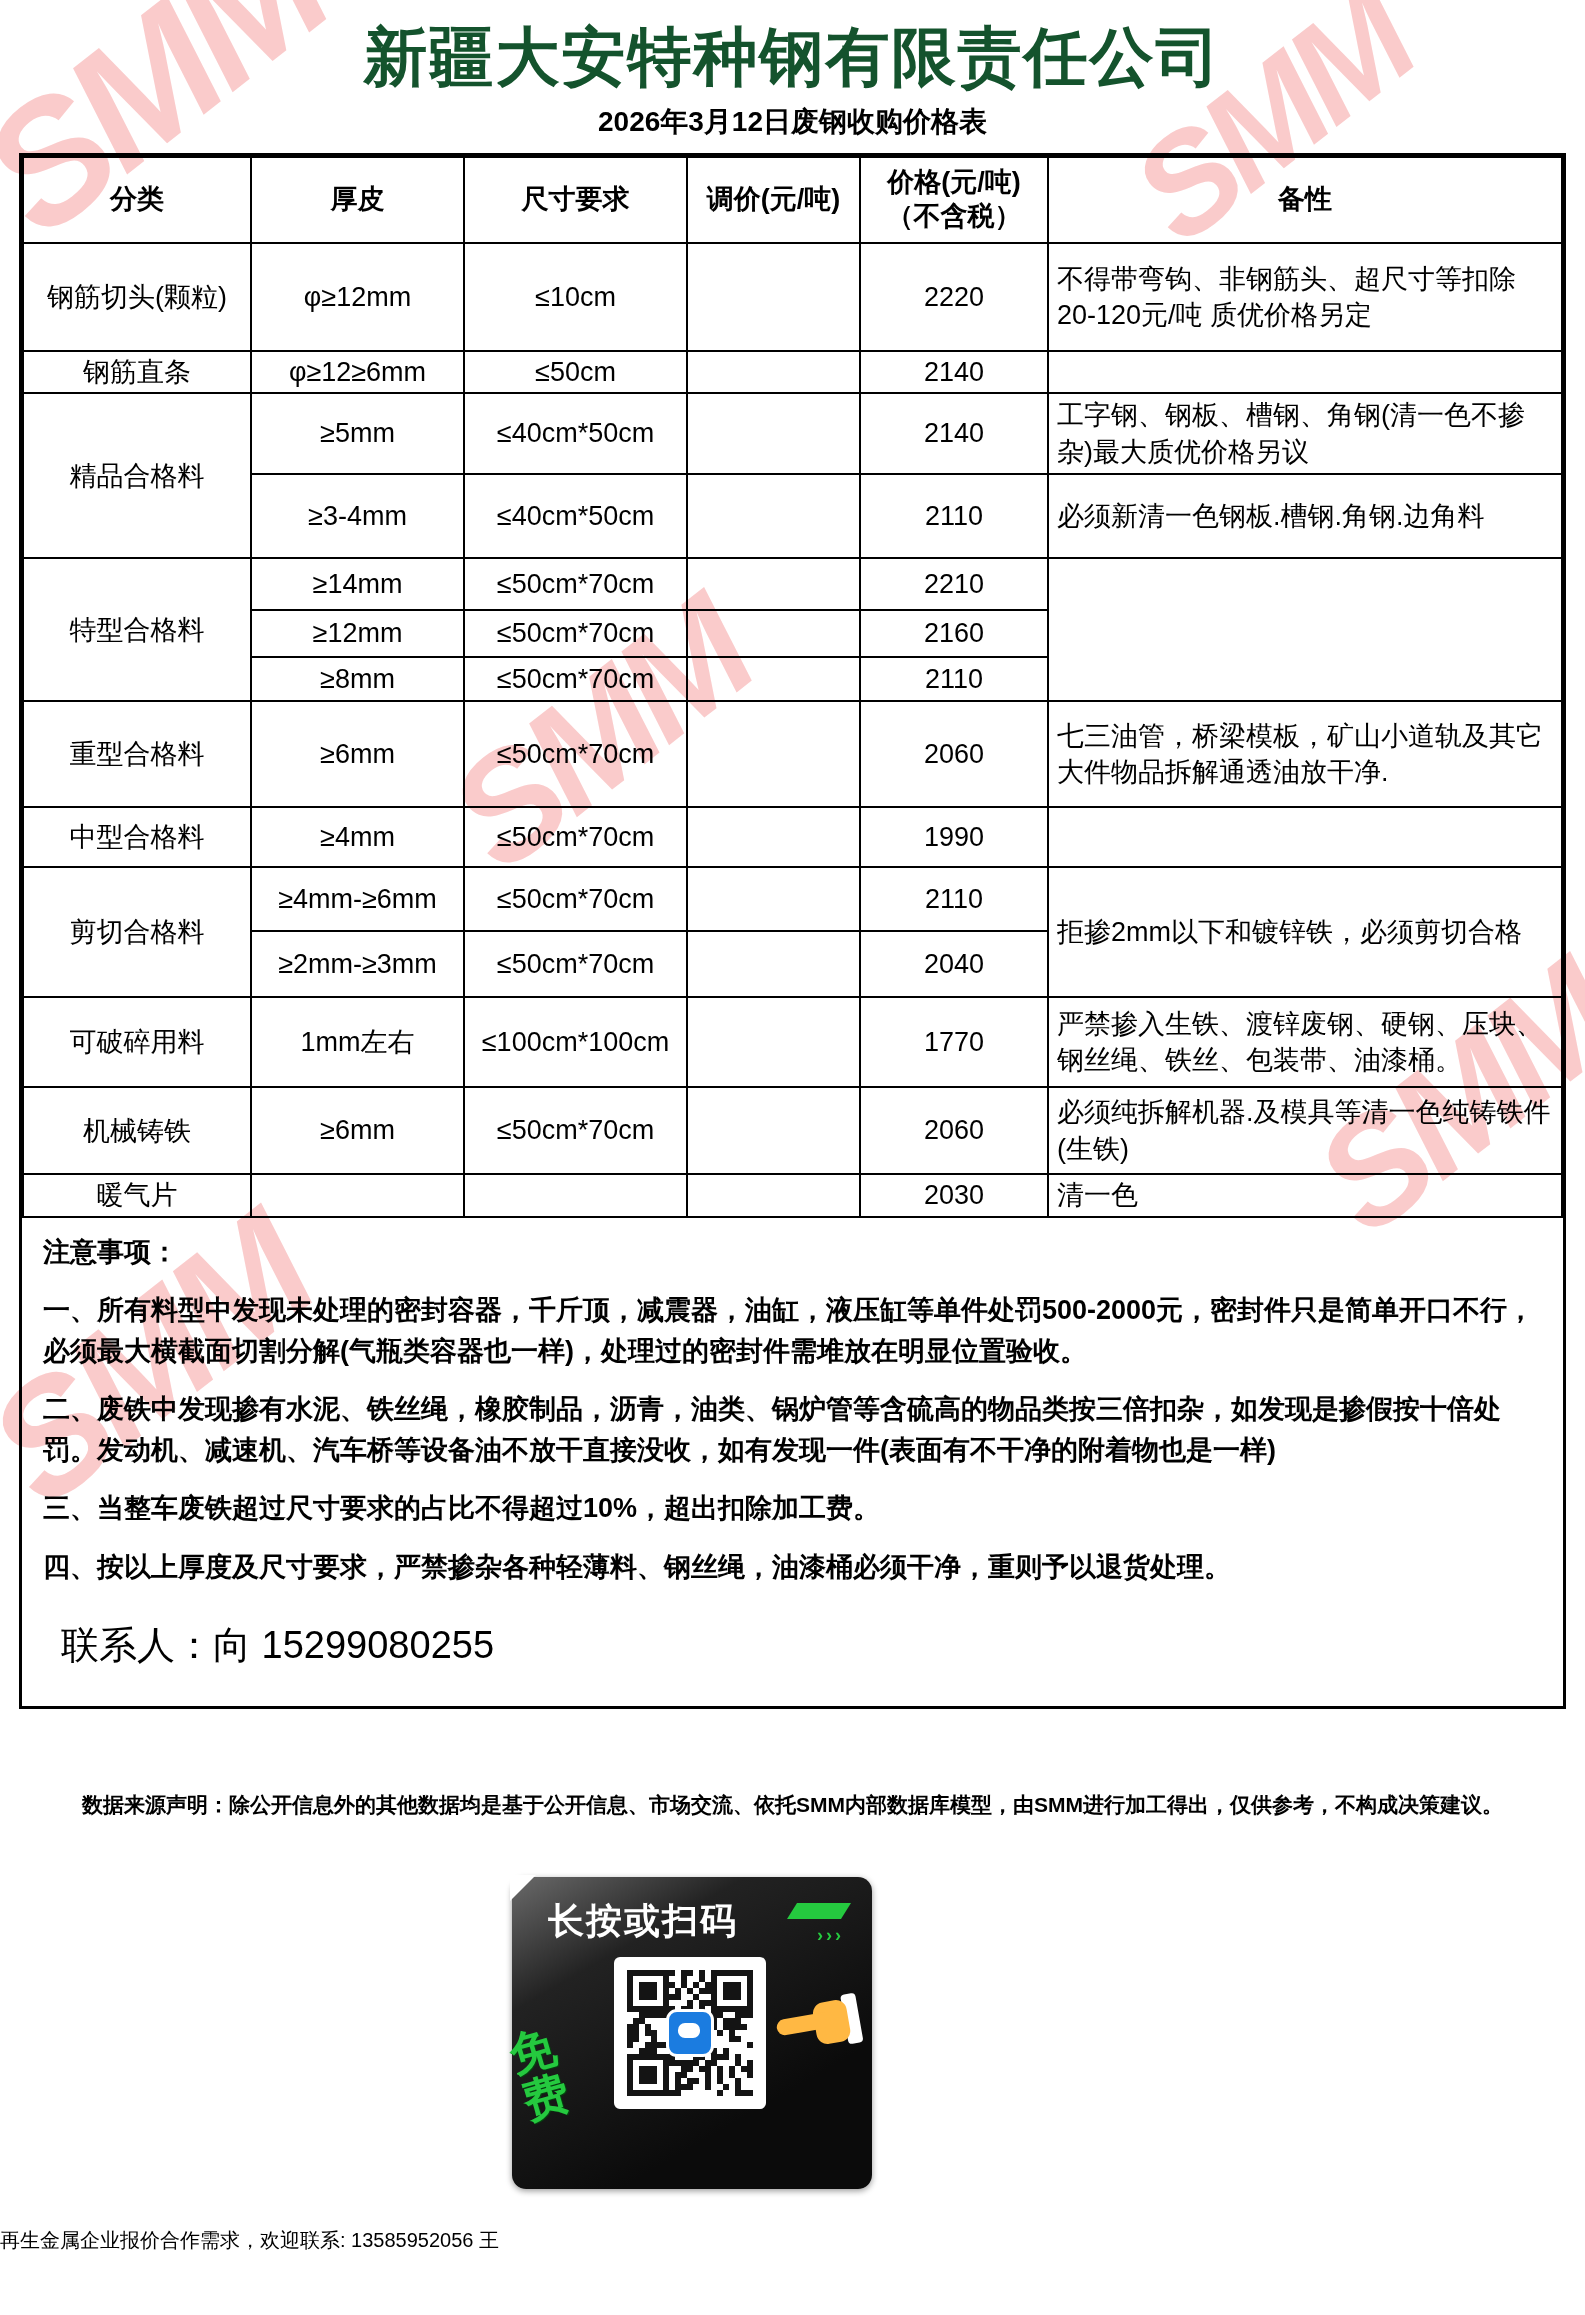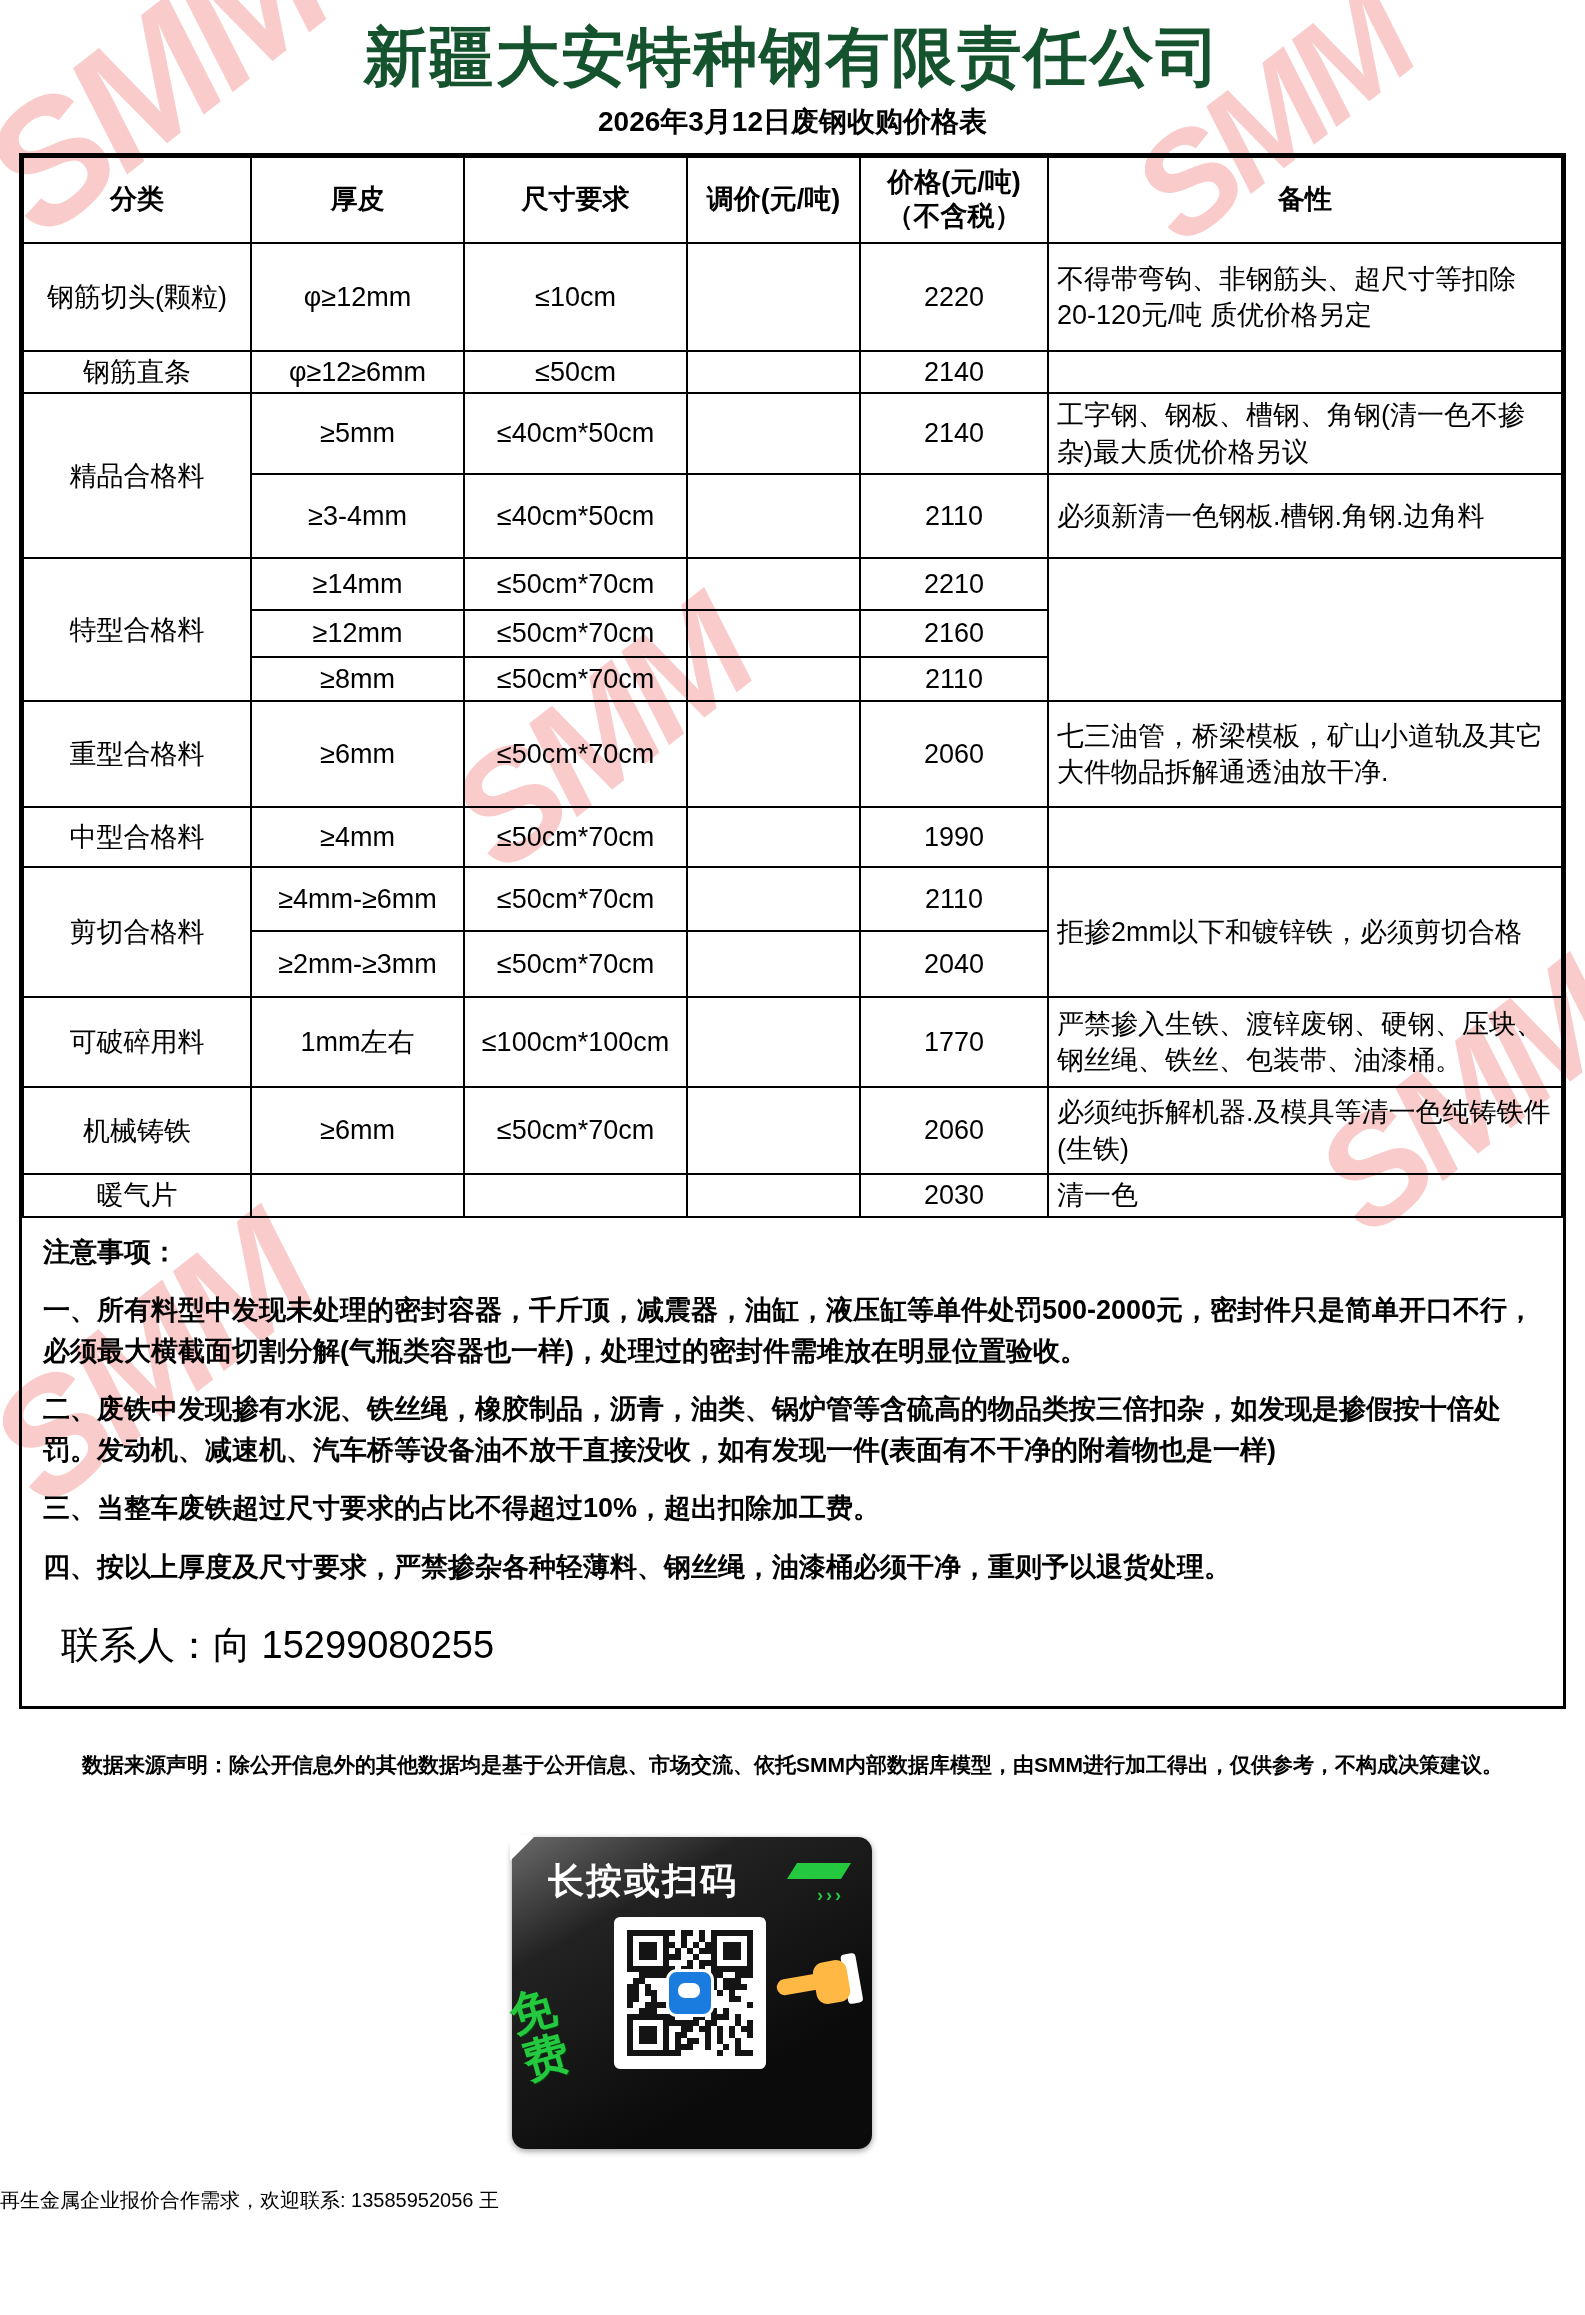--- a/index.html
+++ b/index.html
@@ -23,21 +23,21 @@
       vertical-align:middle;overflow:hidden;}
   table.price th{font-weight:700;text-align:center;white-space:pre-line;line-height:1.25;}
   td.c{text-align:center;}
   td.remark{text-align:left;font-size:26px;line-height:1.35;padding:4px 10px;}
 
   .notes{padding:8px 14px 22px;font-size:27px;font-weight:700;line-height:1.5;margin-left:7px;}
   .notes .nt{margin:6px 0 2px;}
   .notes p{margin:18px 0;}
   .contact{margin:30px 0 10px;padding-left:18px;font-weight:400;font-size:38px;}
 
-  .disclaimer{margin-top:42px;text-align:center;font-size:21px;font-weight:700;}
+  .disclaimer{margin-top:82px;text-align:center;font-size:21px;font-weight:700;}
 
   
   .qr-banner{position:relative;margin:58px 0 0 512px;width:360px;height:312px;
      background:linear-gradient(150deg,#6a6a6a 0%,#222 26%,#0b0b0b 72%);
      border-radius:14px;box-shadow:0 2px 6px rgba(0,0,0,.4);}
   .qr-banner::before{content:"";position:absolute;top:-2px;left:-2px;
      border-top:26px solid #fff;border-right:26px solid transparent;}
   .qr-top{position:absolute;top:20px;left:36px;color:#fff;font-size:36px;font-weight:900;
      letter-spacing:2px;}
   .ribbon{position:absolute;top:26px;right:26px;width:54px;height:16px;background:#25c93f;

